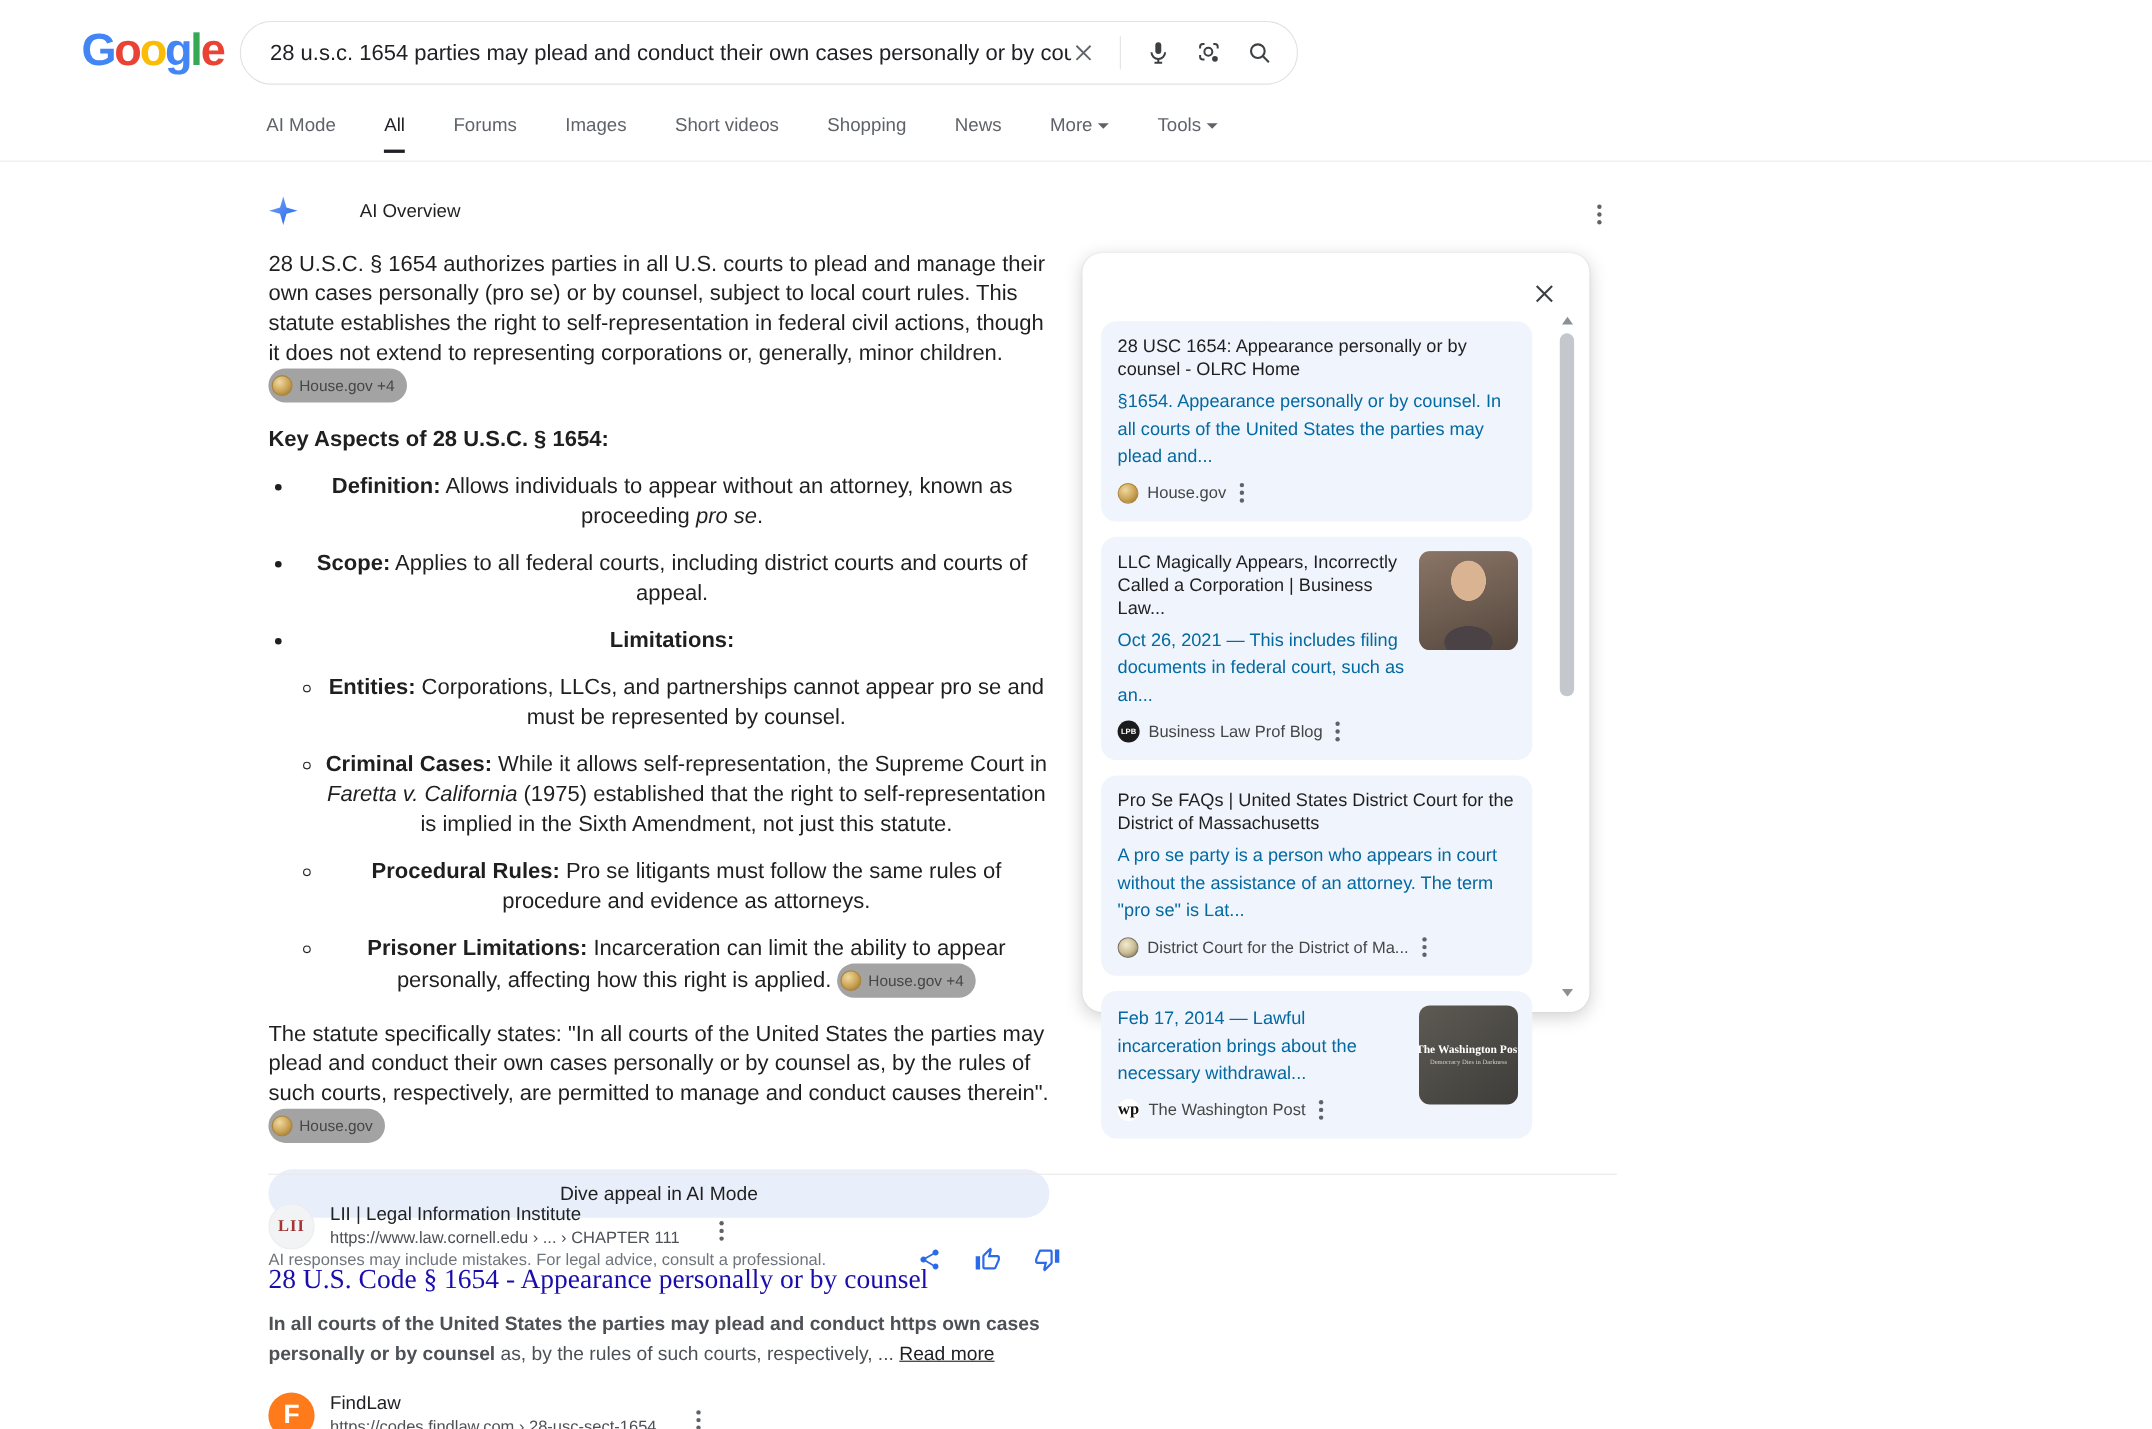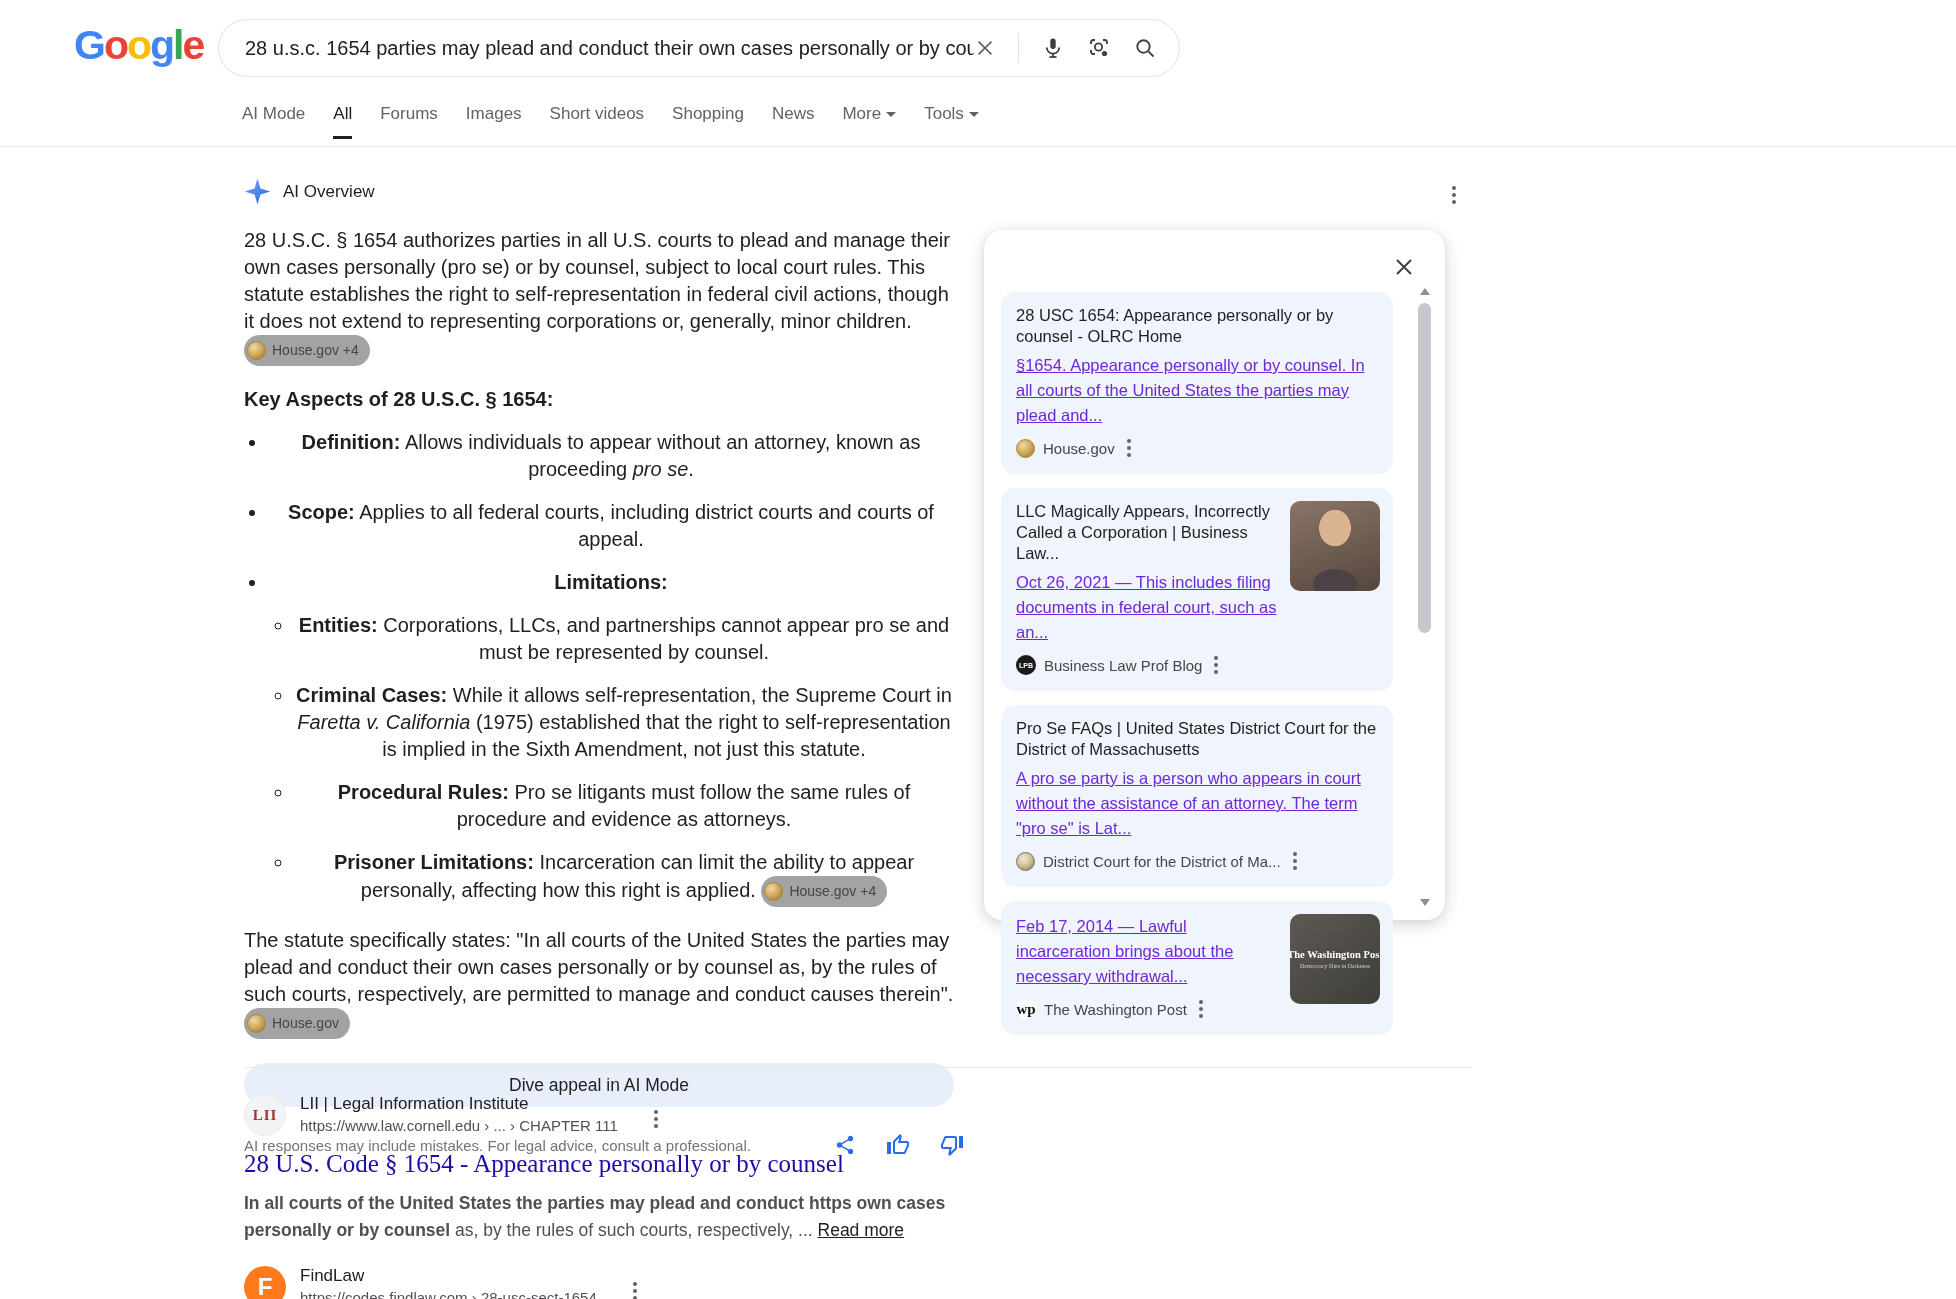--- a/index.html
+++ b/index.html
@@ -18,33 +18,33 @@
 
   .searchbar { position:absolute; left:218px; top:19px; width:962px; height:58px;
                border:1px solid #dfe1e5; border-radius:29px; background:#fff;
                display:flex; align-items:center; padding:0 22px 0 26px; }
   .searchbar input { flex:1; border:none; outline:none; font-size:20px; color:#202124;
                      font-family:"Liberation Sans", sans-serif; background:transparent; }
   .sb-icons { display:flex; align-items:center; gap:22px; }
   .sb-divider { width:1px; height:30px; background:#dfe1e5; }
   .icon-btn { display:flex; align-items:center; justify-content:center; cursor:pointer; }
 
-  .tabs { position:absolute; left:242px; top:104px; display:flex; gap:28px;
+  .tabs { position:absolute; left:242px; top:104px; display:flex; gap:44px;
           font-size:17px; color:#5f6368; align-items:flex-start; }
   .tab { padding-bottom:12px; cursor:pointer; white-space:nowrap; }
   .tab.active { color:#202124; border-bottom:3px solid #202124; }
   .tab .caret { display:inline-block; width:0; height:0; margin-left:5px; vertical-align:2px;
                 border-left:5px solid transparent; border-right:5px solid transparent;
                 border-top:5px solid #5f6368; }
   .header-rule { position:absolute; left:0; top:146px; width:1956px; height:1px; background:#ebebeb; }
 
   
   .main-col { position:absolute; left:244px; top:178px; width:710px; }
   .ai-head { display:flex; align-items:center; gap:12px; margin-bottom:22px; }
-  .ai-head .label { font-size:17px; color:#1f1f1f; }
+  .ai-head .label { font-size:17px; color:#1f1f1f;margin-left:44px; }
   .ai-kebab { position:absolute; left:1448px; top:182px; }
   .kebab { display:inline-flex; flex-direction:column; gap:3px; padding:4px; cursor:pointer; }
   .kebab i { width:4px; height:4px; border-radius:50%; background:#5f6368; }
 
   .ai-text { font-size:20px; line-height:27px; color:#1f1f1f; }
   .chip { display:inline-flex; align-items:center; gap:6px; background:#a3a3a3;
           border-radius:999px; padding:2px 11px 2px 3px; font-size:14px; color:#444746;
           vertical-align:-4px; cursor:pointer; white-space:nowrap; }
   .seal { width:19px; height:19px; border-radius:50%; flex:0 0 auto;
           background:radial-gradient(circle at 36% 32%, #f0d9a0, #c9a254 55%, #8f6b26);
@@ -93,21 +93,21 @@
   
   .panel { position:absolute; left:984px; top:230px; width:461px; height:690px;
            background:#fff; border-radius:18px;
            box-shadow:0 4px 16px rgba(0,0,0,.18), 0 0 2px rgba(0,0,0,.08); }
   .panel-close { position:absolute; right:26px; top:22px; width:30px; height:30px;
                  display:flex; align-items:center; justify-content:center; cursor:pointer; }
   .cards { position:absolute; left:17px; top:62px; width:392px; display:flex;
            flex-direction:column; gap:14px; }
   .card { position:relative; background:#f0f4fc; border-radius:14px; padding:13px 15px; cursor:pointer; }
   .card .title { font-size:16.5px; line-height:21px; color:#1f1f1f; margin-bottom:6px; }
-  .card .desc { font-size:16.5px; line-height:25px; color:#6d28d9; margin-bottom:7px;text-decoration:underline; }
+  .card .desc { font-size:16.5px; line-height:25px; color:#0369a1; margin-bottom:7px; }
   .card.has-thumb .title, .card.has-thumb .desc { margin-right:100px; }
   .src-row { display:flex; align-items:center; gap:8px; }
   .src-name { font-size:15px; color:#444746; }
   .src-fav { width:20px; height:20px; border-radius:50%; flex:0 0 auto;
              display:flex; align-items:center; justify-content:center; }
   .fav-lpb { background:#1b1b1b; color:#fff; font-size:7px; font-weight:bold; }
   .fav-wp { background:#fff; color:#111; font-family:"Liberation Serif", serif;
             font-weight:bold; font-size:15px; }
   .thumb { position:absolute; right:13px; top:13px; width:90px; height:90px; border-radius:10px;
            overflow:hidden; }

